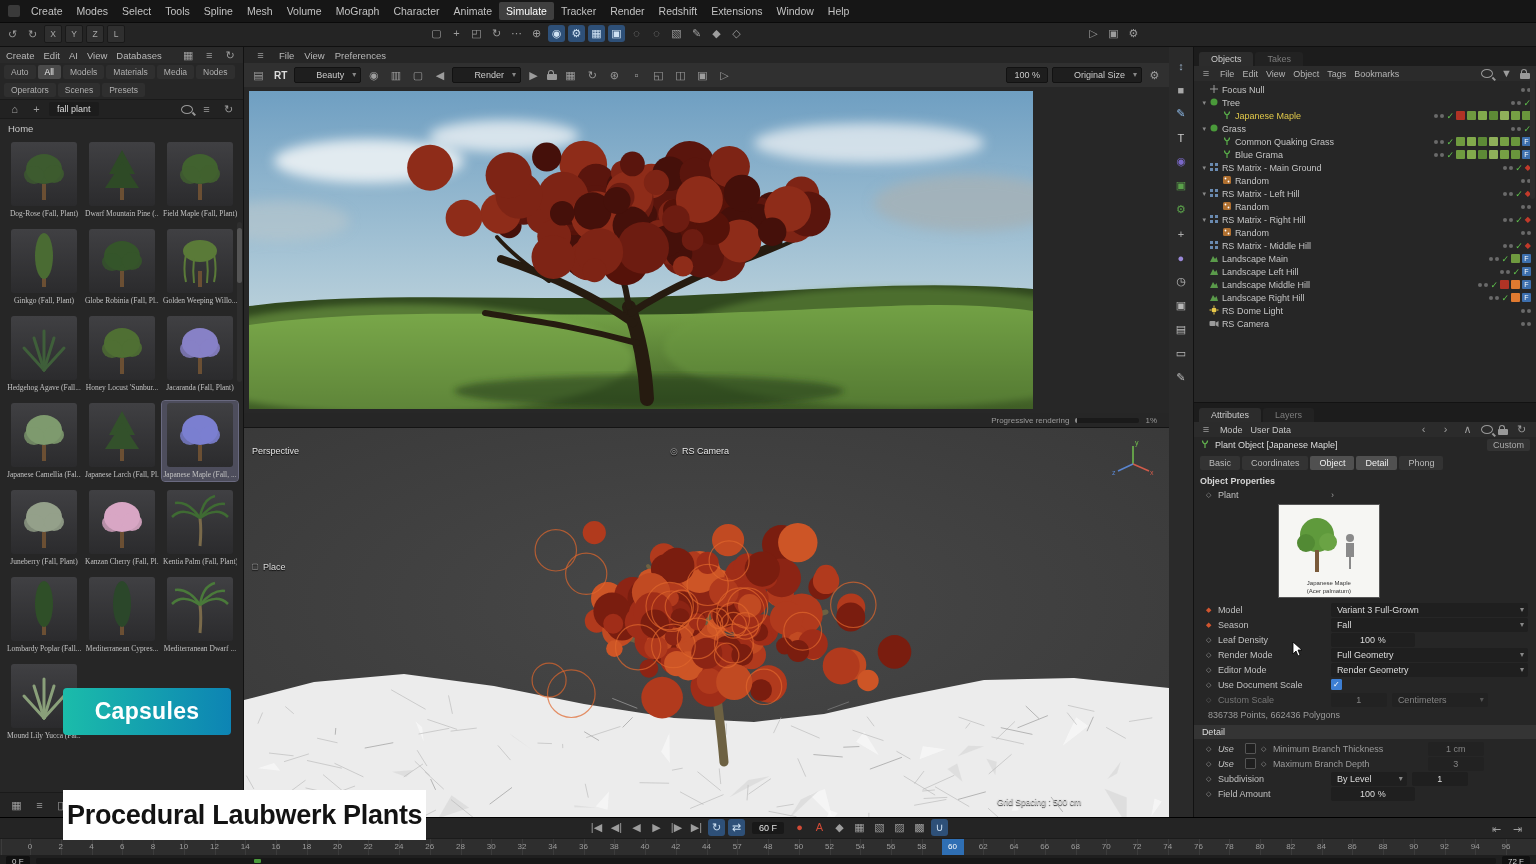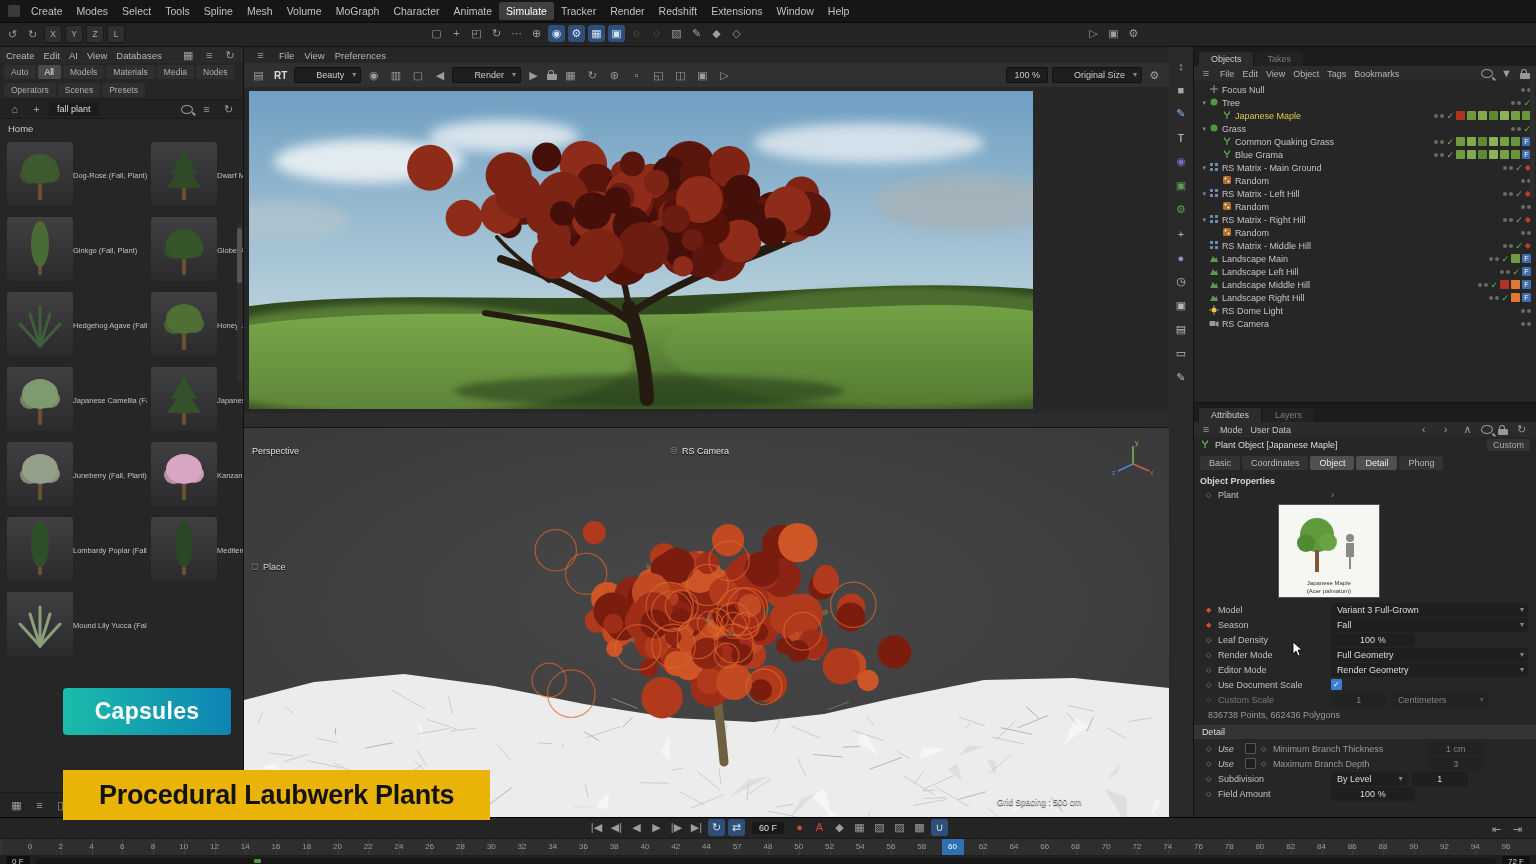--- a/index.html
+++ b/index.html
@@ -31,21 +31,21 @@
   .asset-panel{width:243px;background:#262626;border-right:1px solid #121212;display:flex;flex-direction:column;position:relative;}
   .ap-menus{height:16px;display:flex;align-items:center;gap:9px;padding:0 6px;font-size:9.5px;color:#b8b8b8;background:#2a2a2a;}
   .ap-menus .hicons{gap:4px;display:flex;}
   .ap-filters,.ap-subtabs{display:flex;gap:2px;padding:2px 4px;}
   .seg{padding:2px 7px;background:#2f2f2f;border-radius:2px;font-size:8.5px;color:#b0b0b0;}
   .seg.on{background:#4a4a4a;color:#eee;}
   .ap-crumb{height:18px;display:flex;align-items:center;gap:4px;padding:0 6px;background:#222;border-top:1px solid #1a1a1a;border-bottom:1px solid #1a1a1a;}
   .crumb-text{font-size:9px;color:#ddd;background:#1c1c1c;border-radius:2px;padding:2px 8px;}
   .ap-section{padding:4px 8px 2px;font-size:9.5px;color:#c9c9c9;}
   .asset-grid{display:grid;grid-template-columns:repeat(3,1fr);gap:7px 2px;padding:4px 6px;align-content:start;overflow:hidden;flex:1;}
-  .asset-item{display:flex;flex-direction:row;align-items:center;padding:2px 1px;border-radius:3px;}
+  .asset-item{display:flex;flex-direction:column;align-items:center;padding:2px 1px;border-radius:3px;font-family:Liberation Serif, serif;}
   .asset-item.selected{background:#4d4d5c;outline:1px solid #6a6a80;}
   .thumb{width:66px;height:64px;background:linear-gradient(#404043,#2b2b2d);border-radius:3px;}
   .asset-label{font-size:7.5px;color:#c2c2c2;margin-top:3px;max-width:74px;white-space:nowrap;overflow:hidden;}
   .ap-footer{height:24px;display:flex;align-items:center;gap:6px;padding:0 8px;background:#242424;border-top:1px solid #1a1a1a;}
   .ap-scroll{position:absolute;right:1px;top:175px;width:5px;height:160px;background:#2e2e2e;border-radius:3px;}
   .ap-scroll::before{content:"";display:block;width:5px;height:55px;background:#555;border-radius:3px;margin-top:6px;}
   
   .center{width:925px;display:flex;flex-direction:column;background:#2a2a2a;}
   .renderview{height:380px;display:flex;flex-direction:column;background:#2c2c2c;border-bottom:1px solid #141414;}
   .rv-menus{height:16px;display:flex;align-items:center;gap:10px;padding:0 8px;font-size:9.5px;color:#b8b8b8;background:#262626;}
@@ -125,22 +125,22 @@
   .tl-num.cur{color:#fff;}
   .tl-playhead{position:absolute;top:0;bottom:0;width:22px;background:#2f6fb4;}
   .tl-range{height:12px;background:#1f1f1f;display:flex;align-items:center;gap:6px;padding:0 6px;}
   .tl-rfield{background:#101010;border-radius:2px;padding:0 6px;font-size:8px;color:#cfcfcf;height:10px;display:flex;align-items:center;}
   .tl-track{flex:1;height:6px;background:#171717;border-radius:2px;position:relative;}
   .tl-green{position:absolute;left:218px;top:1px;width:7px;height:4px;background:#4a9a3a;border-radius:1px;}
   
   .capsules-badge{position:absolute;left:63px;top:688px;width:168px;height:47px;border-radius:4px;
       background:linear-gradient(90deg,#1bbcaa,#0d84b4);display:flex;align-items:center;justify-content:center;
       color:#fff;font-weight:bold;font-size:23px;letter-spacing:.3px;}
-  .title-badge{position:absolute;left:63px;top:770px;height:50px;background:#eab308;color:#131313;
-      font-weight:bold;font-size:27px;display:flex;align-items:center;padding:0 36px;letter-spacing:-.3px;}
+  .title-badge{position:absolute;left:63px;top:790px;height:50px;background:#ffffff;color:#131313;
+      font-weight:bold;font-size:27px;display:flex;align-items:center;padding:0 4px;letter-spacing:-.3px;}
   .cursor{position:absolute;left:1292px;top:641px;pointer-events:none;}
 </style>
 </head>
 <body>
 
 <div class="app">
 
   <div class="menubar">
     <span class="logo"></span>
     <div id="menu-items" style="display:flex;">
@@ -610,20 +610,27 @@
                 <circle cx="214.9" cy="127.1" r="18.3" fill="#8e2c19"></circle>
                 <circle cx="407.4" cy="91.4" r="12.6" fill="#7e2415"></circle>
                 <circle cx="450.4" cy="108.5" r="23.5" fill="#8e2c19"></circle>
                 <circle cx="426.9" cy="128.1" r="13.8" fill="#6d1c11"></circle>
                 <circle cx="345.5" cy="179.3" r="11.9" fill="#7e2415"></circle>
                 <circle cx="443.6" cy="148.9" r="10.8" fill="#6d1c11"></circle>
                 <circle cx="434.0" cy="175.2" r="10.2" fill="#8e2c19"></circle>
                 <circle cx="523.2" cy="140.8" r="14.2" fill="#45100a"></circle>
               </g>
           </svg>
+        </div>
+        <div class="rv-progress">
+          <span>Progressive rendering</span>
+          <span class="pbar">
+              <span class="pfill" style="display:block;"></span>
+            </span>
+          <span>1%</span>
         </div>
       </div>
 
       <div class="viewport">
         <svg id="vp-svg" width="925" height="390" viewBox="0 0 925 390">
           <defs>
             <radialGradient id="vplight" cx="0.5" cy="0.45" r="0.7">
               <stop offset="0" stop-color="#484848"></stop>
                 <stop offset="1" stop-color="#393939"></stop>
             </radialGradient>

